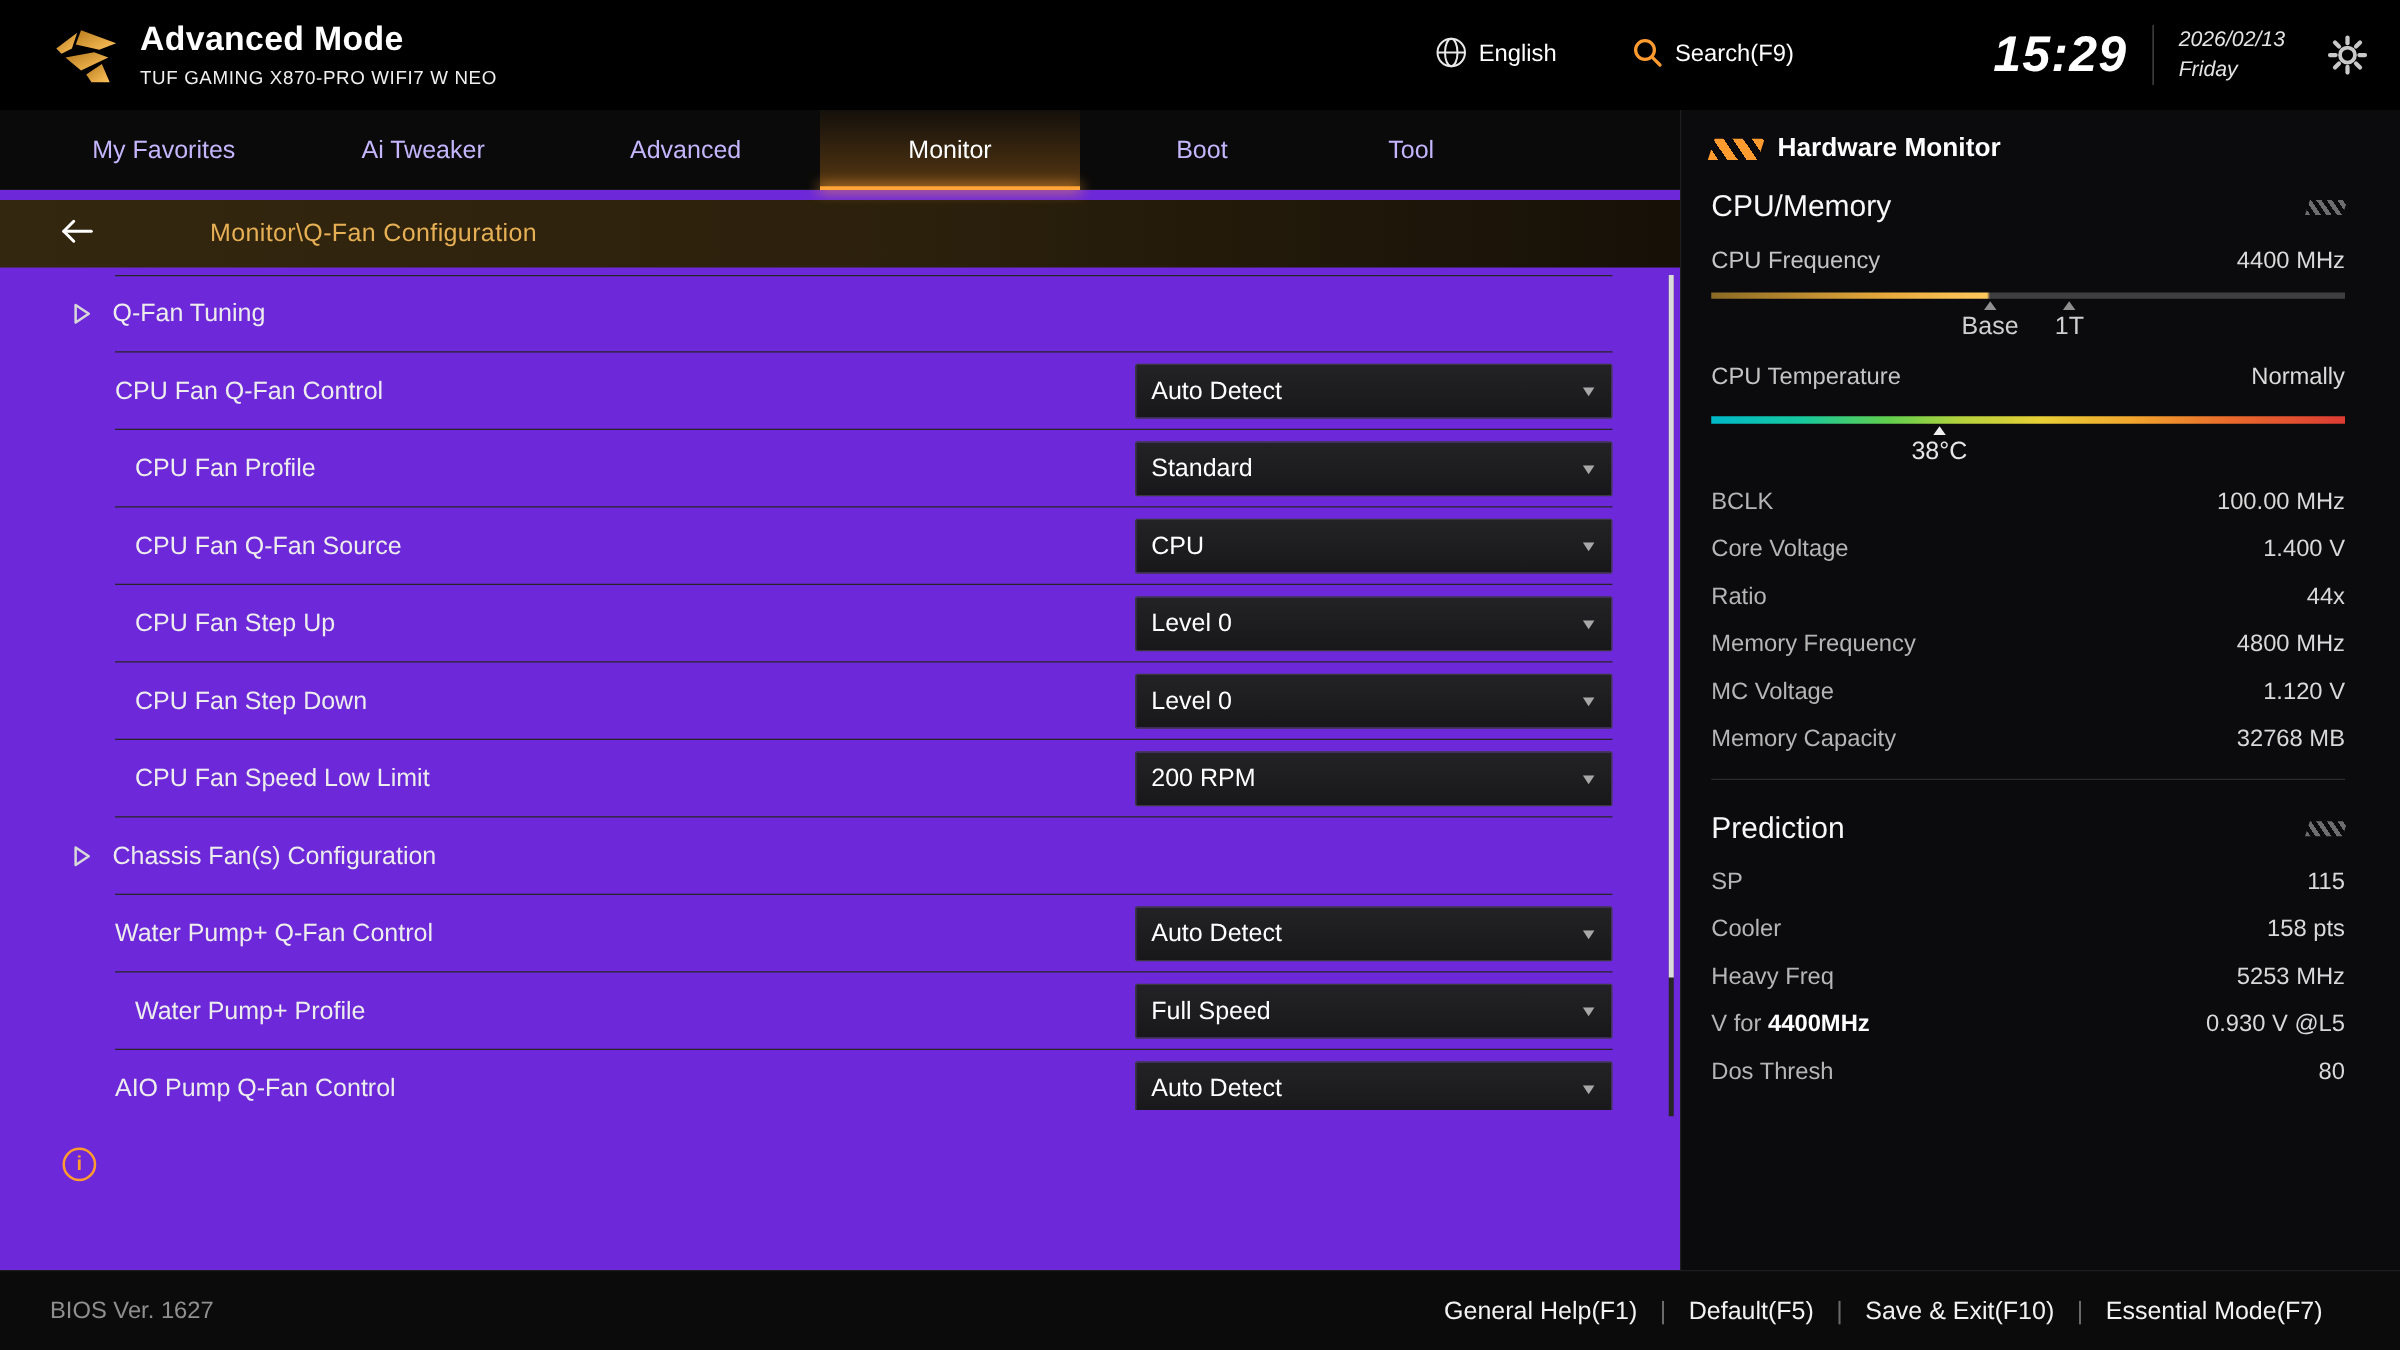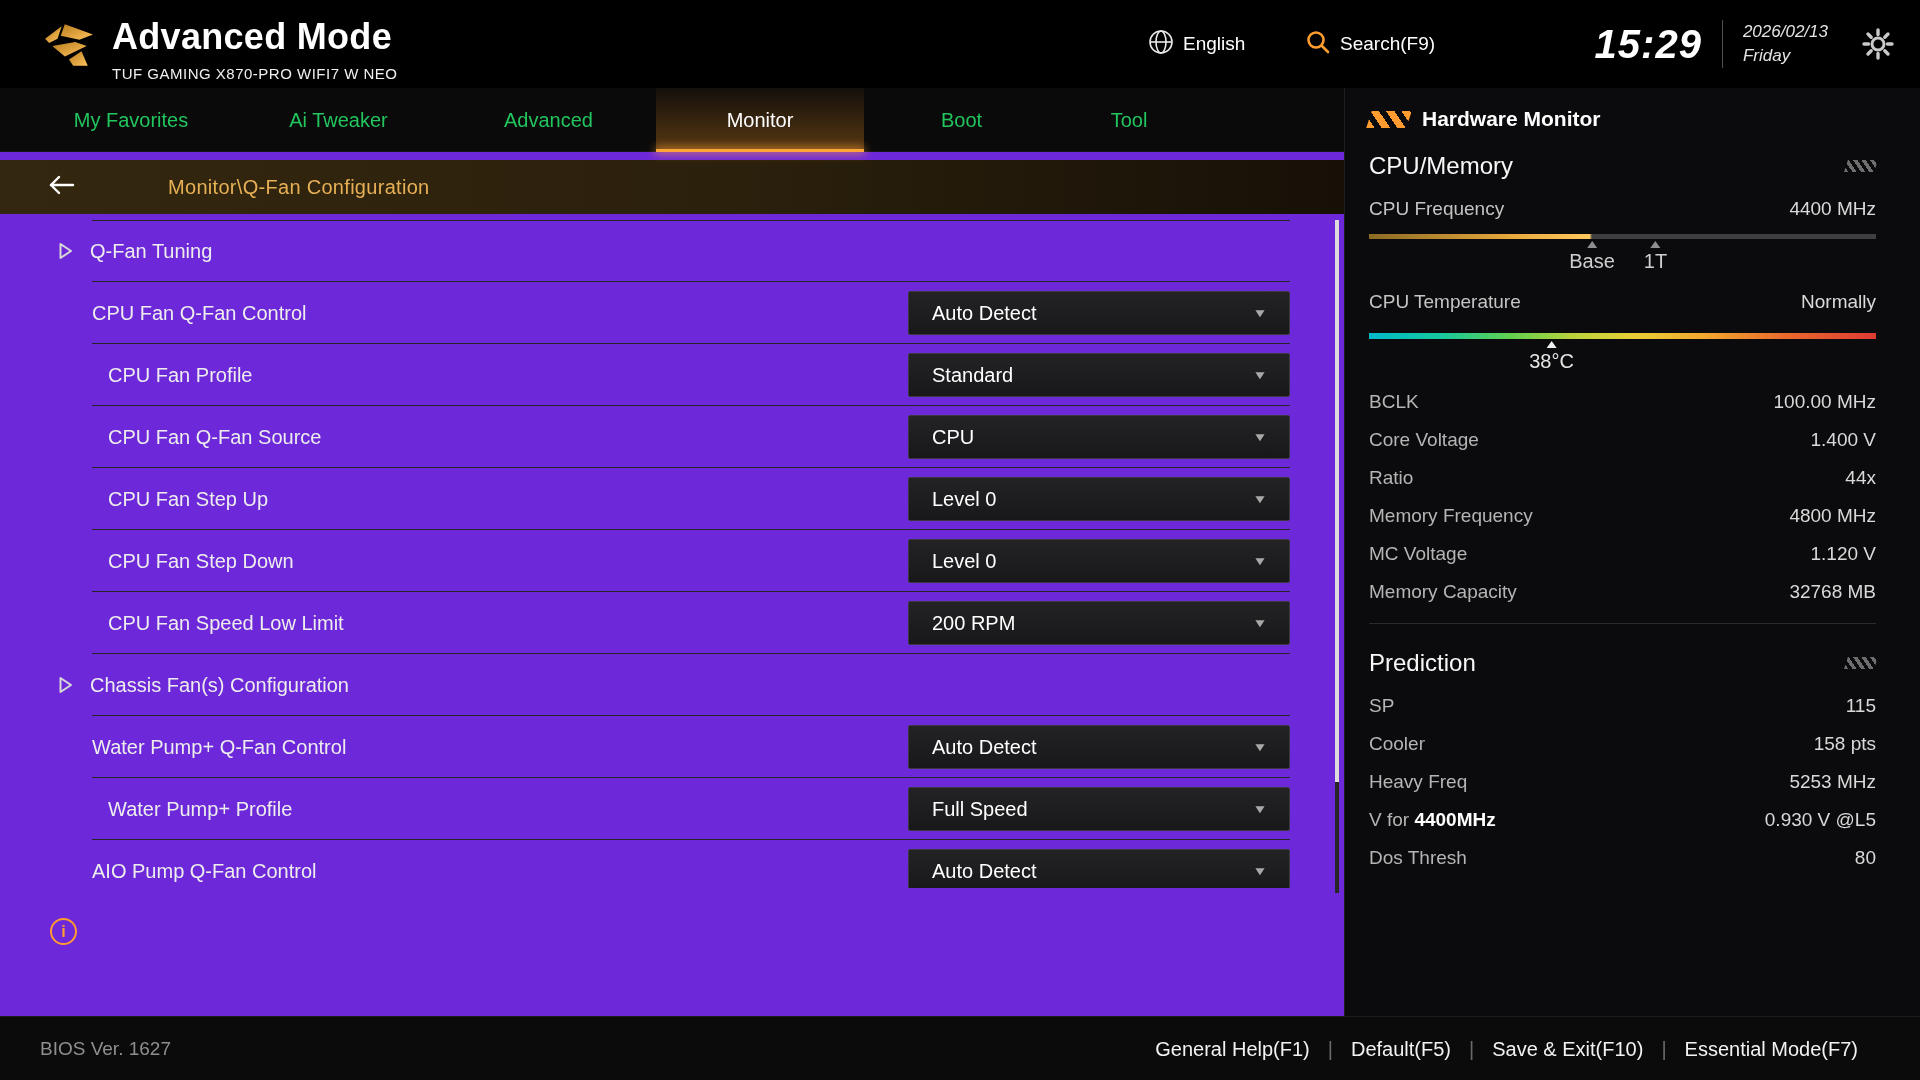--- a/index.html
+++ b/index.html
@@ -3,57 +3,57 @@
 <meta charset="utf-8">
 <style>
   * { margin:0; padding:0; box-sizing:border-box; }
   html,body { width:1920px; height:1080px; background:#000; font-family:"Liberation Sans", sans-serif; overflow:hidden; }
   .app { position:relative; width:1920px; height:1080px; background:#000; color:#fff; }
 
   
   .header { position:absolute; left:0; top:0; width:1920px; height:88px; background:#000; z-index:5; }
   .logo { position:absolute; left:44px; top:22px; }
   .title-block { position:absolute; left:112px; top:16px; }
-  .page-title { font-size:36px; font-weight:bold; color:#fff; letter-spacing:0.3px; }
+  .page-title { font-size:27px; font-weight:bold; color:#fff; letter-spacing:0.3px; }
   .page-subtitle { margin-top:7px; font-size:15px; color:#f0f0f0; letter-spacing:0.5px; }
   .hdr-btn { position:absolute; top:0; height:88px; display:flex; align-items:center; gap:9px; cursor:pointer; }
   .hdr-btn span.lbl { font-size:19px; color:#fff; }
   .lang-btn { left:1148px; }
   .search-btn { left:1305px; }
   .clock { position:absolute; right:92px; top:0; height:88px; display:flex; align-items:center; gap:20px;font-style:italic; }
   .clock-time { font-size:40px; font-weight:bold; color:#fff; letter-spacing:1px; }
   .clock-divider { width:1px; height:48px; background:#4f4f4f; }
   .clock-date-block { display:flex; flex-direction:column; gap:4px; }
   .clock-date, .clock-day { font-size:17px; color:#e4e4e4; }
   .gear-btn { position:absolute; right:26px; top:28px; cursor:pointer; }
 
   
   .nav { position:absolute; left:0; top:88px; width:1920px; height:64px; background:#0a0a0a; border-bottom:1px solid #151515; display:flex; padding-left:26px; z-index:1; }
-  .tab { height:64px; line-height:64px; text-align:center; font-size:20px; color:#22c55e; cursor:pointer; position:relative; }
+  .tab { height:64px; line-height:64px; text-align:center; font-size:20px; color:#c4b5fd; cursor:pointer; position:relative; }
   .tab-0{width:210px;} .tab-1{width:200px;} .tab-2{width:205px;} .tab-3{width:215px;} .tab-4{width:208px;} .tab-5{width:195px;} .tab-6{width:140px;}
   .tab.active { color:#fff; background:linear-gradient(180deg, rgba(130,82,18,0.08) 0%, rgba(216,132,32,0.38) 100%); }
   .tab.active::after { content:""; position:absolute; left:0; right:0; bottom:0; height:3px; background:#ffa437; box-shadow:0 0 10px 1px rgba(255,164,55,0.85); }
 
   
   .main { position:absolute; left:0; top:152px; width:1344px; height:864px; background:#6d28d9; z-index:0; }
   .breadcrumb-bar { margin-top:8px; height:54px; display:flex; align-items:center; padding-left:46px;
     background:linear-gradient(90deg,#34270f 0%,#2b200c 55%,#161007 100%); }
   .back-btn { width:32px; height:26px; cursor:pointer; display:flex; align-items:center; }
   .breadcrumb-text { margin-left:90px; font-size:20px; color:#e7b055; letter-spacing:0.3px; }
 
   .rows-viewport { margin-top:6px; height:668px; overflow:hidden; position:relative; }
   .rows-viewport::before { content:""; position:absolute; left:92px; right:54px; top:0; height:1px; background:#262626; }
   .s-row { position:relative; height:62px; display:flex; align-items:center; padding-left:92px; }
   .s-row::after { content:""; position:absolute; left:92px; right:54px; bottom:0; height:1px; background:#262626; }
   .s-row.group { padding-left:58px; }
   .s-row.group .tri-icon { margin-right:17px; display:flex; align-items:center; }
   .s-row.ind { padding-left:108px; }
   .s-label { font-size:20px; color:#ededed; }
   .dropdown { margin-left:auto; margin-right:54px; width:382px; height:44px; background:linear-gradient(180deg,#232325,#18181a);
-    border:1px solid #3a3a3e; border-radius:2px; display:flex; align-items:center; padding:0 23px; cursor:pointer; }
+    border:1px solid #3a3a3e; border-radius:2px; display:flex; align-items:center; padding:0 12px; cursor:pointer; }
   .dd-value { font-size:20px; color:#fff; }
   .dd-chev { margin-left:auto; font-size:12px; color:#a8a8a8; transform:scaleX(1.3); }
 
   .info-circle { position:absolute; left:50px; top:766px; width:27px; height:27px; border:2px solid #ff9b2f; border-radius:50%;
     color:#ff9b2f; font-size:16px; font-weight:bold; display:flex; align-items:center; justify-content:center; cursor:pointer; }
 
   .scrollbar { position:absolute; right:5px; top:68px; width:4px; height:673px; background:#262626; }
   .scroll-thumb { position:absolute; left:0; top:0; width:4px; height:562px; background:#dcdcdc; cursor:pointer; }
 
   

